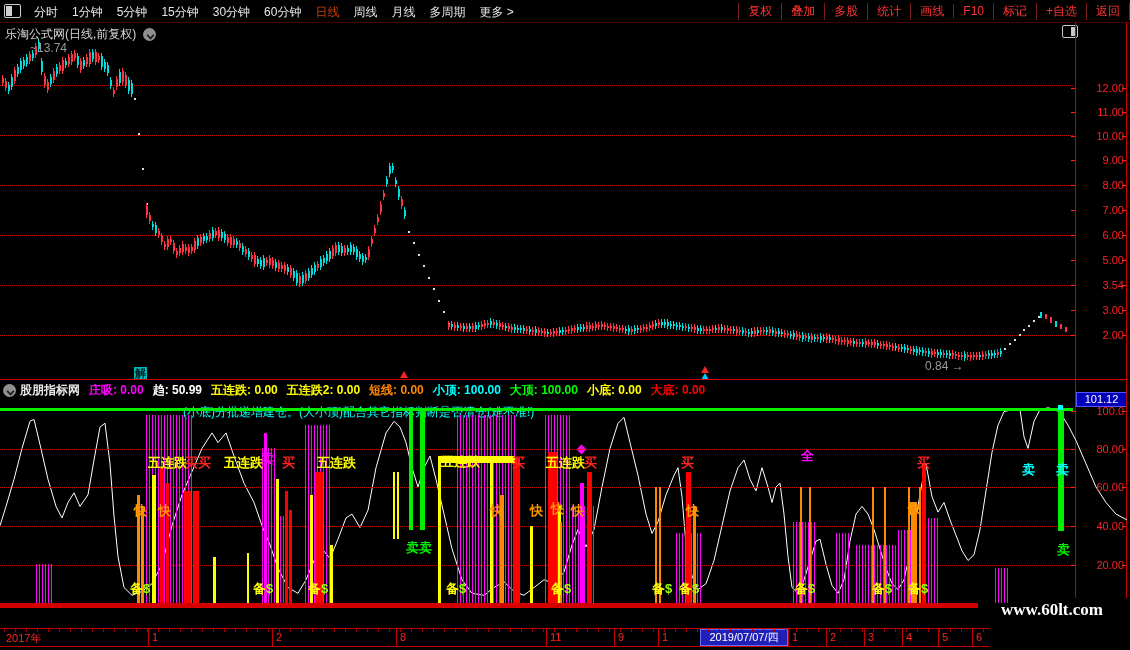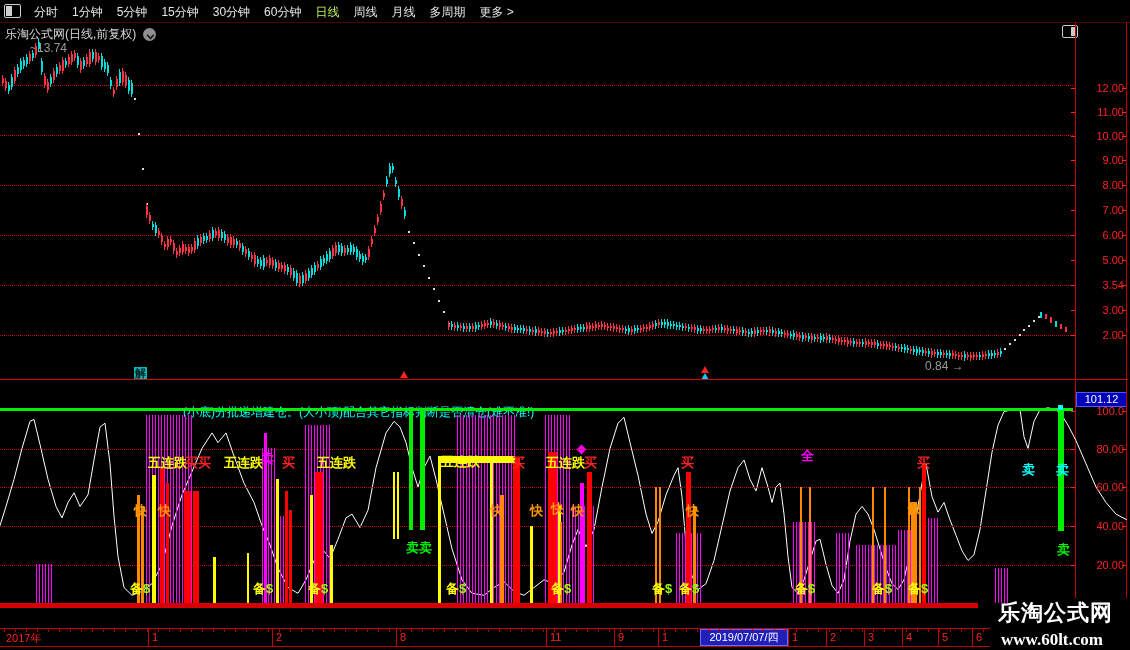--- a/index.html
+++ b/index.html
@@ -4,21 +4,21 @@
 <style>
   html,body{margin:0;padding:0;background:#000;}
   #screen{position:relative;width:1130px;height:650px;background:#000;overflow:hidden;
           font-family:"Liberation Sans","DejaVu Sans",sans-serif;}
   
   #topbar{position:absolute;left:0;top:0;width:1130px;height:22px;display:flex;align-items:center;
           border-bottom:1px solid #4a0000;background:#000;}
   .tb-icon{width:15px;height:12px;border:1px solid #cfcfcf;border-radius:2px;margin:0 6px 0 4px;position:relative;}
   .tb-icon::after{content:"";position:absolute;left:1px;top:1px;bottom:1px;width:6px;background:#cfcfcf;}
   .menu-item{color:#e6e6e6;font-size:12px;padding:0 7px;white-space:nowrap;cursor:default;}
-  .menu-item.active{color:#bef264;}
+  .menu-item.active{color:#c2410c;}
   #topbar-right{margin-left:auto;display:flex;align-items:center;}
   .menu-item-r{color:#ff3333;font-size:12px;padding:0 9px;border-left:1px solid #7a1a1a;white-space:nowrap;}
   .menu-item-r:last-child{border-right:1px solid #7a1a1a;}
   
   #chart-title{position:absolute;left:5px;top:26px;color:#d8d8d8;font-size:12px;display:flex;align-items:center;}
   .chev-circle{display:inline-block;width:13px;height:13px;border-radius:50%;background:#909090;margin-left:7px;position:relative;}
   .chev-circle::after{content:"";position:absolute;left:3.5px;top:4px;width:5px;height:5px;border-right:2px solid #1d1d1d;border-bottom:2px solid #1d1d1d;transform:rotate(45deg) scale(.8);}
   .split-icon{position:absolute;left:1062px;top:25px;width:14px;height:11px;border:1px solid #c8c8c8;border-radius:2px;}
   .split-icon::after{content:"";position:absolute;right:1px;top:1px;bottom:1px;width:5px;background:#c8c8c8;}
   
@@ -59,52 +59,75 @@
   svg{position:absolute;left:0;top:0;pointer-events:none;}
 </style>
 </head>
 <body>
 
 <div id="screen">
 
   <div id="topbar">
     <span class="tb-icon"></span>
     <span id="menu-left"><span class="menu-item">分时</span><span class="menu-item">1分钟</span><span class="menu-item">5分钟</span><span class="menu-item">15分钟</span><span class="menu-item">30分钟</span><span class="menu-item">60分钟</span><span class="menu-item active">日线</span><span class="menu-item">周线</span><span class="menu-item">月线</span><span class="menu-item">多周期</span><span class="menu-item">更多 &gt;</span></span>
+    <span id="topbar-right">
+        <span class="menu-item-r">复权</span>
+        <span class="menu-item-r">叠加</span>
+        <span class="menu-item-r">多股</span>
+        <span class="menu-item-r">统计</span>
+        <span class="menu-item-r">画线</span>
+        <span class="menu-item-r">F10</span>
+        <span class="menu-item-r">标记</span>
+        <span class="menu-item-r">+自选</span>
+        <span class="menu-item-r">返回</span>
+      </span>
   </div>
 
   <div id="chart-title">
     <span>乐淘公式网(日线,前复权)</span>
     <span class="chev-circle"></span>
   </div>
   <span class="split-icon"></span>
 
   <div id="main-chart"></div>
   <div id="peak-label">~13.74</div>
   <div id="low-label">0.84 →</div>
   <div id="jie-badge">解</div>
   <div class="tri tri-red" style="left:400px;top:371px;"></div>
   <div class="tri tri-red" style="left:701px;top:366px;"></div>
   <div class="tri tri-cyan" style="left:701px;top:373px;"></div>
 
   <div class="redline-h" style="left:0;top:379px;width:1128px;height:1px;"></div>
 
+  <div id="ind-header">
+    <span class="chev-circle" style="margin:0 4px 0 3px;"></span>
+  <span class="hd" style="color: rgb(232, 232, 232);">股朋指标网</span>
+      <span class="hd" style="color: rgb(255, 0, 255);">庄吸: 0.00</span>
+      <span class="hd" style="color: rgb(255, 255, 255);">趋: 50.99</span>
+      <span class="hd" style="color: rgb(255, 255, 0);">五连跌: 0.00</span>
+      <span class="hd" style="color: rgb(255, 255, 0);">五连跌2: 0.00</span>
+      <span class="hd" style="color: rgb(255, 136, 0);">短线: 0.00</span>
+      <span class="hd" style="color: rgb(0, 255, 255);">小顶: 100.00</span>
+      <span class="hd" style="color: rgb(0, 255, 0);">大顶: 100.00</span>
+      <span class="hd" style="color: rgb(255, 255, 0);">小底: 0.00</span>
+      <span class="hd" style="color: rgb(255, 0, 0);">大底: 0.00</span>
+    </div>
 
   <div id="ind-panel"></div>
   <div id="note-text">(小底)分批递增建仓。(大小顶)配合其它指标判断是否清仓(难不准!)</div>
   <div class="diamond" style="left:578px;top:446px;"></div>
   <div id="box10112">101.12</div>
 
   <div class="vline" style="left:1075px;top:22px;height:626px;"></div>
   <div class="vline" style="left:1126px;top:22px;height:626px;"></div>
 
   <div id="date-axis"></div>
   <div id="date-cursor" style="left: 700px; top: 629px; width: 86px; height: 15px;">2019/07/07/四</div>
 
   <div id="wm">
-    <div class="l1">乐淘公式网</div>
     <div class="l2">www.60lt.com</div>
   </div>
 
   <svg id="curve-svg" width="1130" height="650">
       <polyline points="0,525.7 6,506.4 14,479.3 22,448.4 30,421.3 34,419.4 40,444.5 48,479.3 56,506.4 62,517.9 68,502.5 74,492.8 80,506.4 88,494.8 94,460.0 100,427.1 105,423.2 110,463.8 114,516.0 118,556.6 124,587.5 132,595.3 142,591.4 152,583.7 162,564.3 172,525.7 182,494.8 192,471.6 202,448.4 212,432.9 218,442.6 226,432.9 234,456.1 244,483.2 254,502.5 262,525.7 270,545.0 278,568.2 288,587.5 298,593.3 306,579.8 314,560.5 322,548.9 330,558.5 338,539.2 346,517.9 352,514.1 360,527.6 368,510.2 376,467.7 386,432.9 394,421.3 400,427.1 406,442.6 412,467.7 418,487.0 424,467.7 430,456.1 436,479.3 444,514.1 452,548.9 462,579.8 472,593.3 484,595.3 494,587.5 504,581.7 514,591.4 524,595.3 534,587.5 544,579.8 554,583.7 564,572.1 572,545.0 578,529.5 586,546.9 594,529.5 602,487.0 610,448.4 618,423.2 624,417.4 630,442.6 638,475.4 646,514.1 652,533.4 658,521.8 666,494.8 674,475.4 678,467.7 682,496.7 686,545.0 692,575.9 698,589.5 706,583.7 714,560.5 722,525.7 730,490.9 738,467.7 744,460.0 750,479.3 756,490.9 762,467.7 768,487.0 772,502.5 776,487.0 780,483.2 784,514.1 788,556.6 792,587.5 798,593.3 804,579.8 810,560.5 816,541.1 820,539.2 826,564.3 832,585.6 838,593.3 844,579.8 850,541.1 856,514.1 862,506.4 868,514.1 874,529.5 880,548.9 886,568.2 892,583.7 898,589.5 904,579.8 910,552.7 916,517.9 922,483.2 926,463.8 932,496.7 938,512.1 944,502.5 950,519.9 956,535.3 962,550.8 968,560.5 974,554.7 980,529.5 986,490.9 992,452.2 998,425.2 1004,411.6 1012,409.7 1020,409.7 1024,436.8 1028,448.4 1034,421.3 1040,409.7 1048,407.8 1056,409.7 1062,415.5 1068,425.2 1076,440.6 1086,463.8 1096,487.0 1106,502.5 1116,514.1 1127,519.9" fill="none" stroke="#ffffff" stroke-width="1"></polyline>
     </svg>
 <div class="gridline" style="top: 85px;"></div>
     <div class="gridline" style="top: 135px;"></div>
     <div class="gridline" style="top: 185px;"></div>
     <div class="gridline" style="top: 235px;"></div>

